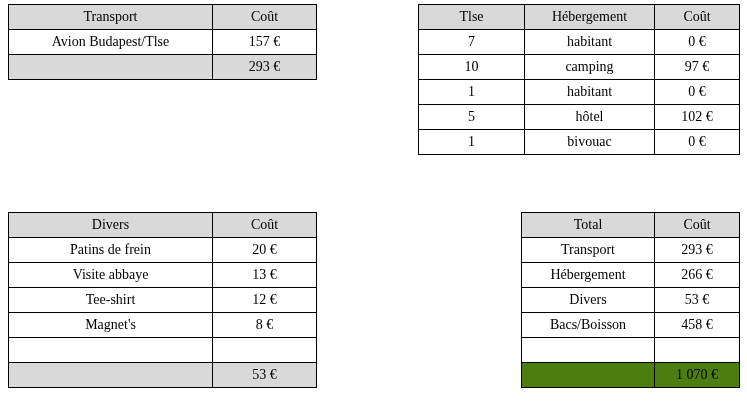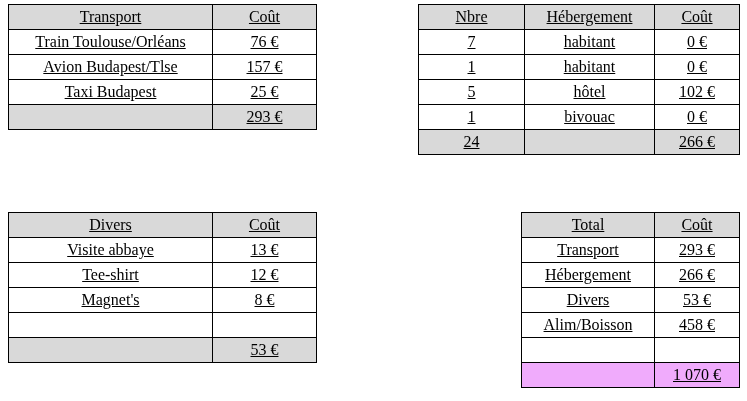--- a/index.html
+++ b/index.html
@@ -18,22 +18,21 @@
   .sheet {
     position: absolute;
     top: 0; left: 0;
     width: 747px;
     height: 401px;
   }
   table.grid {
     position: absolute;
     border-collapse: collapse;
     table-layout: fixed;
-    font-size: 16px;
-    text-decoration: underline;
+    font-size: 14px;
   }
   table.grid td, table.grid th {
     border: 1px solid #000000;
     height: 24px;
     padding: 0 4px;
     text-align: center;
     vertical-align: middle;
     font-weight: normal;
     white-space: nowrap;
     overflow: hidden;
@@ -43,21 +42,21 @@
     font-weight: bold;
   }
   .total td {
     background: #d9d9d9;
     font-weight: bold;
   }
   .blank td {
     background: #ffffff;
   }
   .grand td {
-    background: #f0abfc;
+    background: #4d7c0f;
     font-weight: bold;
     border: 2px solid #1f3864;
   }
   
   #tbl-transport { left: 8px;  top: 4px;  width: 308px; }
   #tbl-transport col.c1 { width: 204px; }
   #tbl-transport col.c2 { width: 104px; }
 
   #tbl-hebergement { left: 418px; top: 4px; width: 321px; }
   #tbl-hebergement col.c1 { width: 106px; }
@@ -81,87 +80,83 @@
     <colgroup>
         <col class="c1">
         <col class="c2">
       </colgroup>
     <tbody>
       <tr class="hdr">
         <td>Transport</td>
         <td>Coût</td>
       </tr>
       <tr>
-        <td>Train Toulouse/Orléans</td>
-        <td>76 €</td>
-      </tr>
-      <tr>
         <td>Avion Budapest/Tlse</td>
         <td>157 €</td>
       </tr>
-      <tr>
-        <td>Taxi Budapest</td>
-        <td>25 €</td>
-      </tr>
       <tr class="total">
         <td></td>
         <td>293 €</td>
       </tr>
     </tbody>
   </table>
 
   <table class="grid" id="tbl-hebergement">
     <colgroup>
         <col class="c1">
         <col class="c2">
         <col class="c3">
       </colgroup>
     <tbody>
       <tr class="hdr">
-        <td>Nbre</td>
+        <td>Tlse</td>
         <td>Hébergement</td>
         <td>Coût</td>
       </tr>
       <tr>
         <td>7</td>
         <td>habitant</td>
         <td>0 €</td>
       </tr>
       <tr>
+        <td>10</td>
+        <td>camping</td>
+        <td>97 €</td>
+      </tr>
+      <tr>
         <td>1</td>
         <td>habitant</td>
         <td>0 €</td>
       </tr>
       <tr>
         <td>5</td>
         <td>hôtel</td>
         <td>102 €</td>
       </tr>
       <tr>
         <td>1</td>
         <td>bivouac</td>
         <td>0 €</td>
       </tr>
-      <tr class="total">
-        <td>24</td>
-        <td></td>
-        <td>266 €</td>
-      </tr>
     </tbody>
   </table>
 
   <table class="grid" id="tbl-divers">
     <colgroup>
         <col class="c1">
         <col class="c2">
       </colgroup>
     <tbody>
       <tr class="hdr">
         <td>Divers</td>
         <td>Coût</td>
+      </tr>
+      <tr>
+        <td>Patins de frein</td>
+        <td>20 €</td>
       </tr>
       <tr>
         <td>Visite abbaye</td>
         <td>13 €</td>
       </tr>
       <tr>
         <td>Tee-shirt</td>
         <td>12 €</td>
       </tr>
       <tr>
@@ -195,21 +190,21 @@
       </tr>
       <tr>
         <td>Hébergement</td>
         <td>266 €</td>
       </tr>
       <tr>
         <td>Divers</td>
         <td>53 €</td>
       </tr>
       <tr>
-        <td>Alim/Boisson</td>
+        <td>Bacs/Boisson</td>
         <td>458 €</td>
       </tr>
       <tr class="blank">
         <td></td>
         <td></td>
       </tr>
       <tr class="grand">
         <td></td>
         <td>1 070 €</td>
       </tr>

